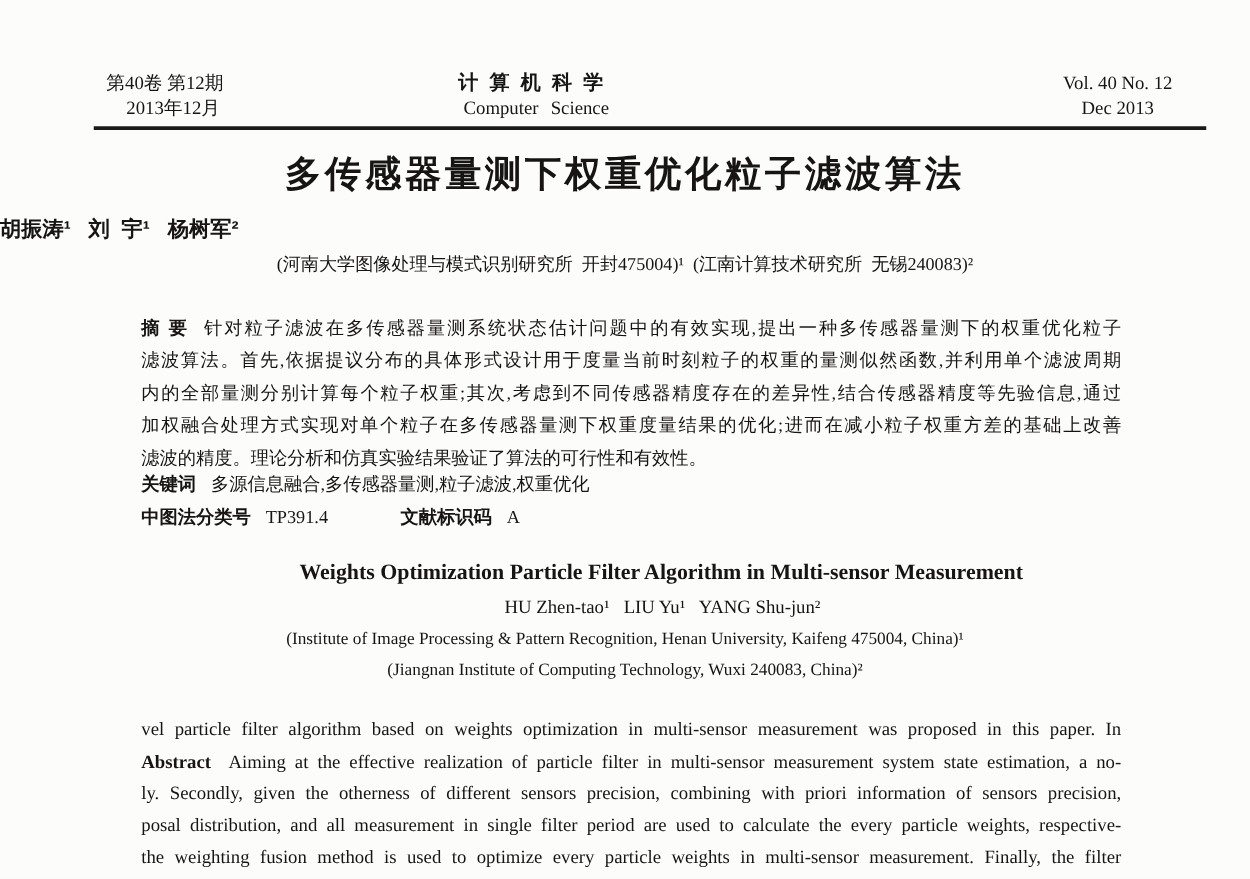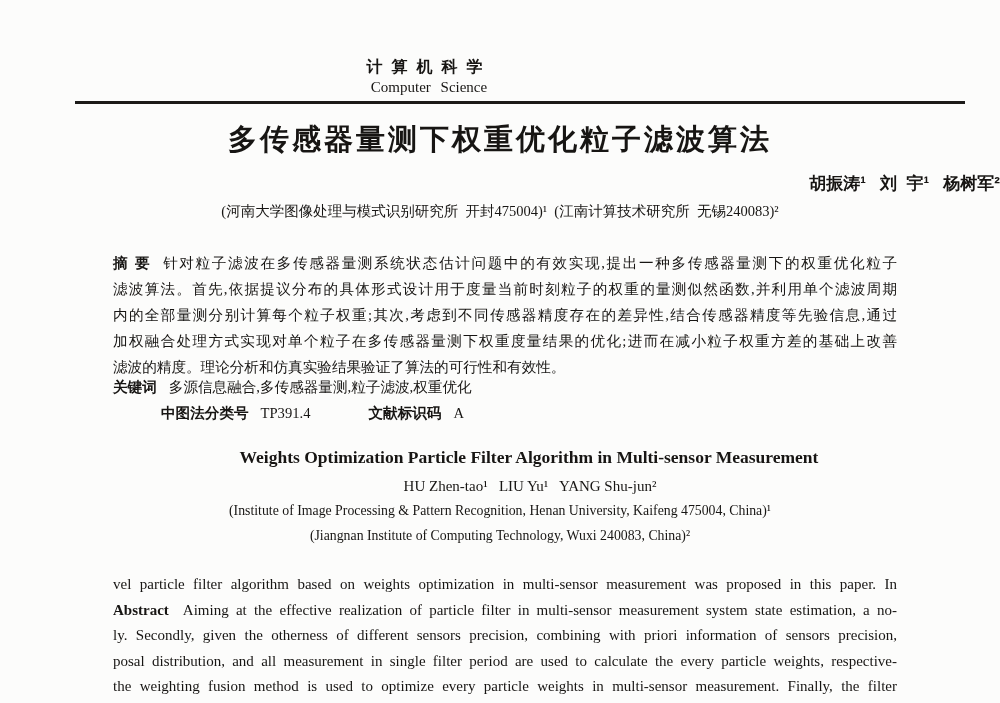--- a/index.html
+++ b/index.html
@@ -21,35 +21,35 @@
   .hdr-center .en{font-size:15px;word-spacing:6px;}
   .hdr-right{position:absolute;right:62px;top:57px;text-align:center;font-size:15px;line-height:20px;}
   .hdr-rule{position:absolute;left:75px;top:101px;width:890px;height:3px;background:#1c1a18;}
   
   .title-cn{
     position:absolute;left:0;width:1000px;top:120px;text-align:center;
     font-size:29px;font-weight:bold;letter-spacing:3px;
     font-family:"Liberation Sans","DejaVu Sans",sans-serif;
   }
   .authors-cn{
-    position:absolute;left:0;width:1000px;top:172px;text-align:right;
+    position:absolute;left:0;width:1000px;top:172px;text-align:left;
     font-size:17px;font-weight:bold;white-space:pre-wrap;
     font-family:"Liberation Sans","DejaVu Sans",sans-serif;
   }
   .affil-cn{
     position:absolute;left:0;width:1000px;top:202px;text-align:center;
     font-size:14.5px;white-space:pre-wrap;
   }
   
   .abs-cn{position:absolute;left:113px;width:784px;top:250px;font-size:14.6px;}
   .abs-cn .ln{line-height:26px;text-align:justify;text-align-last:justify;}
   .abs-cn .ln.last{text-align-last:left;}
   .bold-label{font-weight:bold;font-family:"Liberation Sans","DejaVu Sans",sans-serif;margin-right:12px;}
   .kw-line{position:absolute;left:113px;width:784px;top:378px;font-size:14.6px;}
-  .clc-line{position:absolute;left:113px;width:784px;top:404px;font-size:14.6px;margin-left:48px;}
+  .clc-line{position:absolute;left:113px;width:784px;top:404px;font-size:14.6px;}
   .clc-line .val{margin-right:58px;}
   
   .title-en{
     position:absolute;left:0;width:1000px;top:447px;text-align:center;
     font-size:17.5px;font-weight:bold;padding-left:29px;
   }
   .authors-en{
     position:absolute;left:0;width:1000px;top:478px;text-align:center;
     font-size:15px;white-space:pre-wrap;padding-left:30px;
   }
@@ -58,26 +58,34 @@
   
   .abs-en{position:absolute;left:113px;width:784px;top:572px;font-size:15px;}
   .abs-en .ln{line-height:25.5px;text-align:justify;text-align-last:justify;}
   .abs-en .bold-label{margin-right:14px;font-family:"Liberation Serif","DejaVu Serif",serif;}
 </style>
 </head>
 <body>
 
 <div class="page">
 
+  <div class="hdr-left">
+    <div class="l1">第40卷 第12期</div>
+    <div class="l2">2013年12月</div>
+  </div>
 
   <div class="hdr-center">
     <div class="cn">计算机科学</div>
     <div class="en">Computer  Science</div>
   </div>
 
+  <div class="hdr-right">
+    <div>Vol. 40 No. 12</div>
+    <div>Dec 2013</div>
+  </div>
 
   <div class="hdr-rule"></div>
 
   <div class="title-cn">多传感器量测下权重优化粒子滤波算法</div>
   <div class="authors-cn">胡振涛¹   刘  宇¹   杨树军²</div>
   <div class="affil-cn">(河南大学图像处理与模式识别研究所  开封475004)¹  (江南计算技术研究所  无锡240083)²</div>
 
   <div class="abs-cn">
     <div class="ln"><span class="bold-label">摘  要</span><span>针对粒子滤波在多传感器量测系统状态估计问题中的有效实现,提出一种多传感器量测下的权重优化粒子</span></div>
     <div class="ln">滤波算法。首先,依据提议分布的具体形式设计用于度量当前时刻粒子的权重的量测似然函数,并利用单个滤波周期</div>

